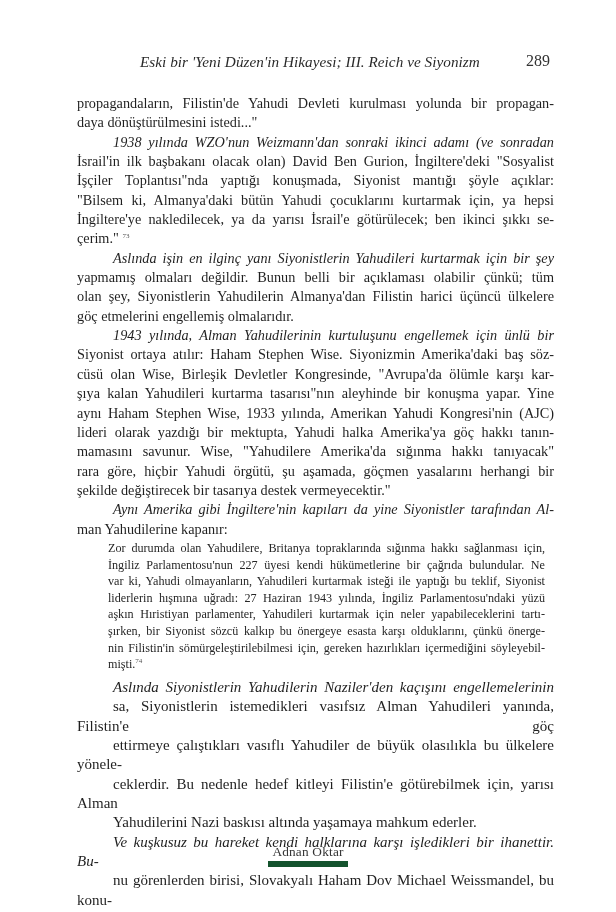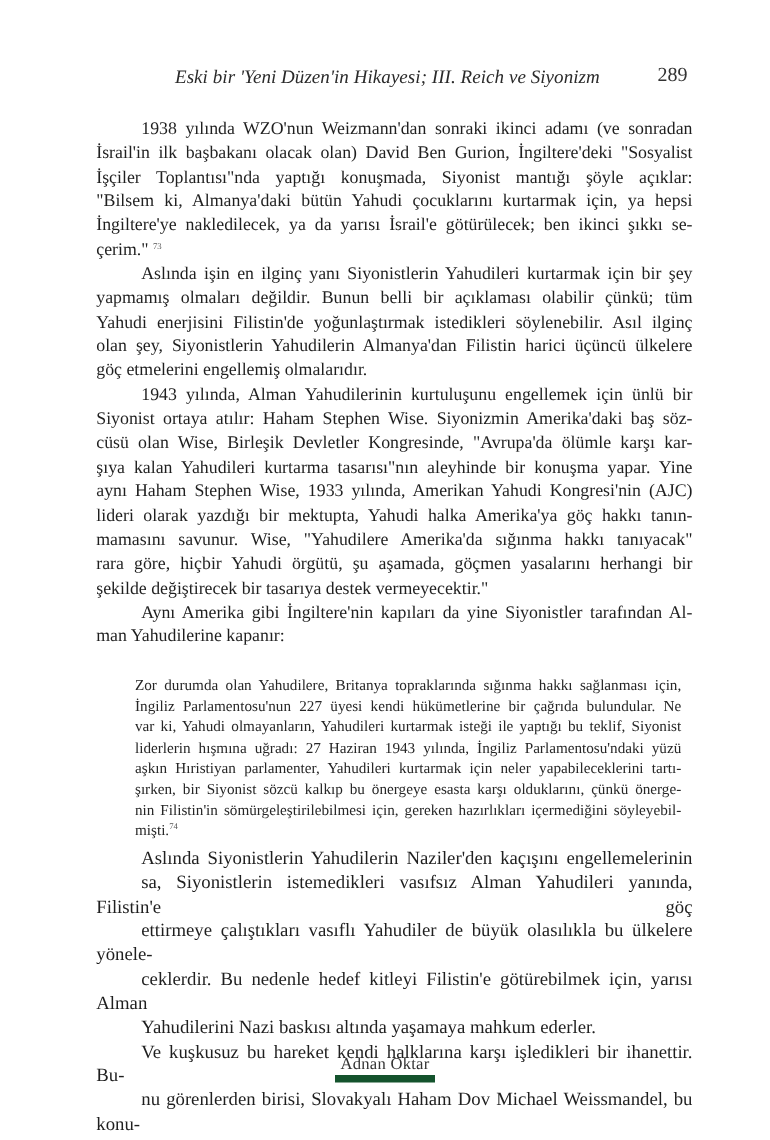--- a/index.html
+++ b/index.html
@@ -91,46 +91,49 @@
     .footer-author {
       display: inline-block;
       font-size: 13.3px;
       color: #333;
       padding: 0 4px 1px 4px;
       border-bottom: 6px solid #14532d;
       letter-spacing: 0.2px;
     }
     .line { display: block; text-align: justify; text-align-last: justify; }
     .line.last { text-align-last: left; }
-    .line.ind { text-indent: 36px; }
+    .line.ind { text-indent: 36px; font-style: italic; }
   </style>
 </head>
 <body>
 
 <div class="running-header">
   <span class="running-title">Eski bir 'Yeni Düzen'in Hikayesi; III. Reich ve Siyonizm</span>
   <span class="page-number">289</span>
 </div>
 
 <div class="body-text">
 
+  <p>
+    <span class="line">propagandaların, Filistin'de Yahudi Devleti kurulması yolunda bir propagan-</span>
+    <span class="line last">daya dönüştürülmesini istedi..."</span>
+  </p>
 
   <p>
     <span class="line ind">1938 yılında WZO'nun Weizmann'dan sonraki ikinci adamı (ve sonradan</span>
     <span class="line">İsrail'in ilk başbakanı olacak olan) David Ben Gurion, İngiltere'deki "Sosyalist</span>
     <span class="line">İşçiler Toplantısı"nda yaptığı konuşmada, Siyonist mantığı şöyle açıklar:</span>
     <span class="line">"Bilsem ki, Almanya'daki bütün Yahudi çocuklarını kurtarmak için, ya hepsi</span>
     <span class="line">İngiltere'ye nakledilecek, ya da yarısı İsrail'e götürülecek; ben ikinci şıkkı se-</span>
     <span class="line last"><span>çerim."</span> <sup class="note">73</sup></span>
   </p>
 
   <p>
     <span class="line ind">Aslında işin en ilginç yanı Siyonistlerin Yahudileri kurtarmak için bir şey</span>
     <span class="line">yapmamış olmaları değildir. Bunun belli bir açıklaması olabilir çünkü; tüm</span>
-    <span class="line">Yahudi enerjisini Filistin'de yoğunlaştırmak istedikleri söylenebilir. Asıl ilginç</span>
     <span class="line">olan şey, Siyonistlerin Yahudilerin Almanya'dan Filistin harici üçüncü ülkelere</span>
     <span class="line last">göç etmelerini engellemiş olmalarıdır.</span>
   </p>
 
   <p>
     <span class="line ind">1943 yılında, Alman Yahudilerinin kurtuluşunu engellemek için ünlü bir</span>
     <span class="line">Siyonist ortaya atılır: Haham Stephen Wise. Siyonizmin Amerika'daki baş söz-</span>
     <span class="line">cüsü olan Wise, Birleşik Devletler Kongresinde, "Avrupa'da ölümle karşı kar-</span>
     <span class="line">şıya kalan Yahudileri kurtarma tasarısı"nın aleyhinde bir konuşma yapar. Yine</span>
     <span class="line">aynı Haham Stephen Wise, 1933 yılında, Amerikan Yahudi Kongresi'nin (AJC)</span>

